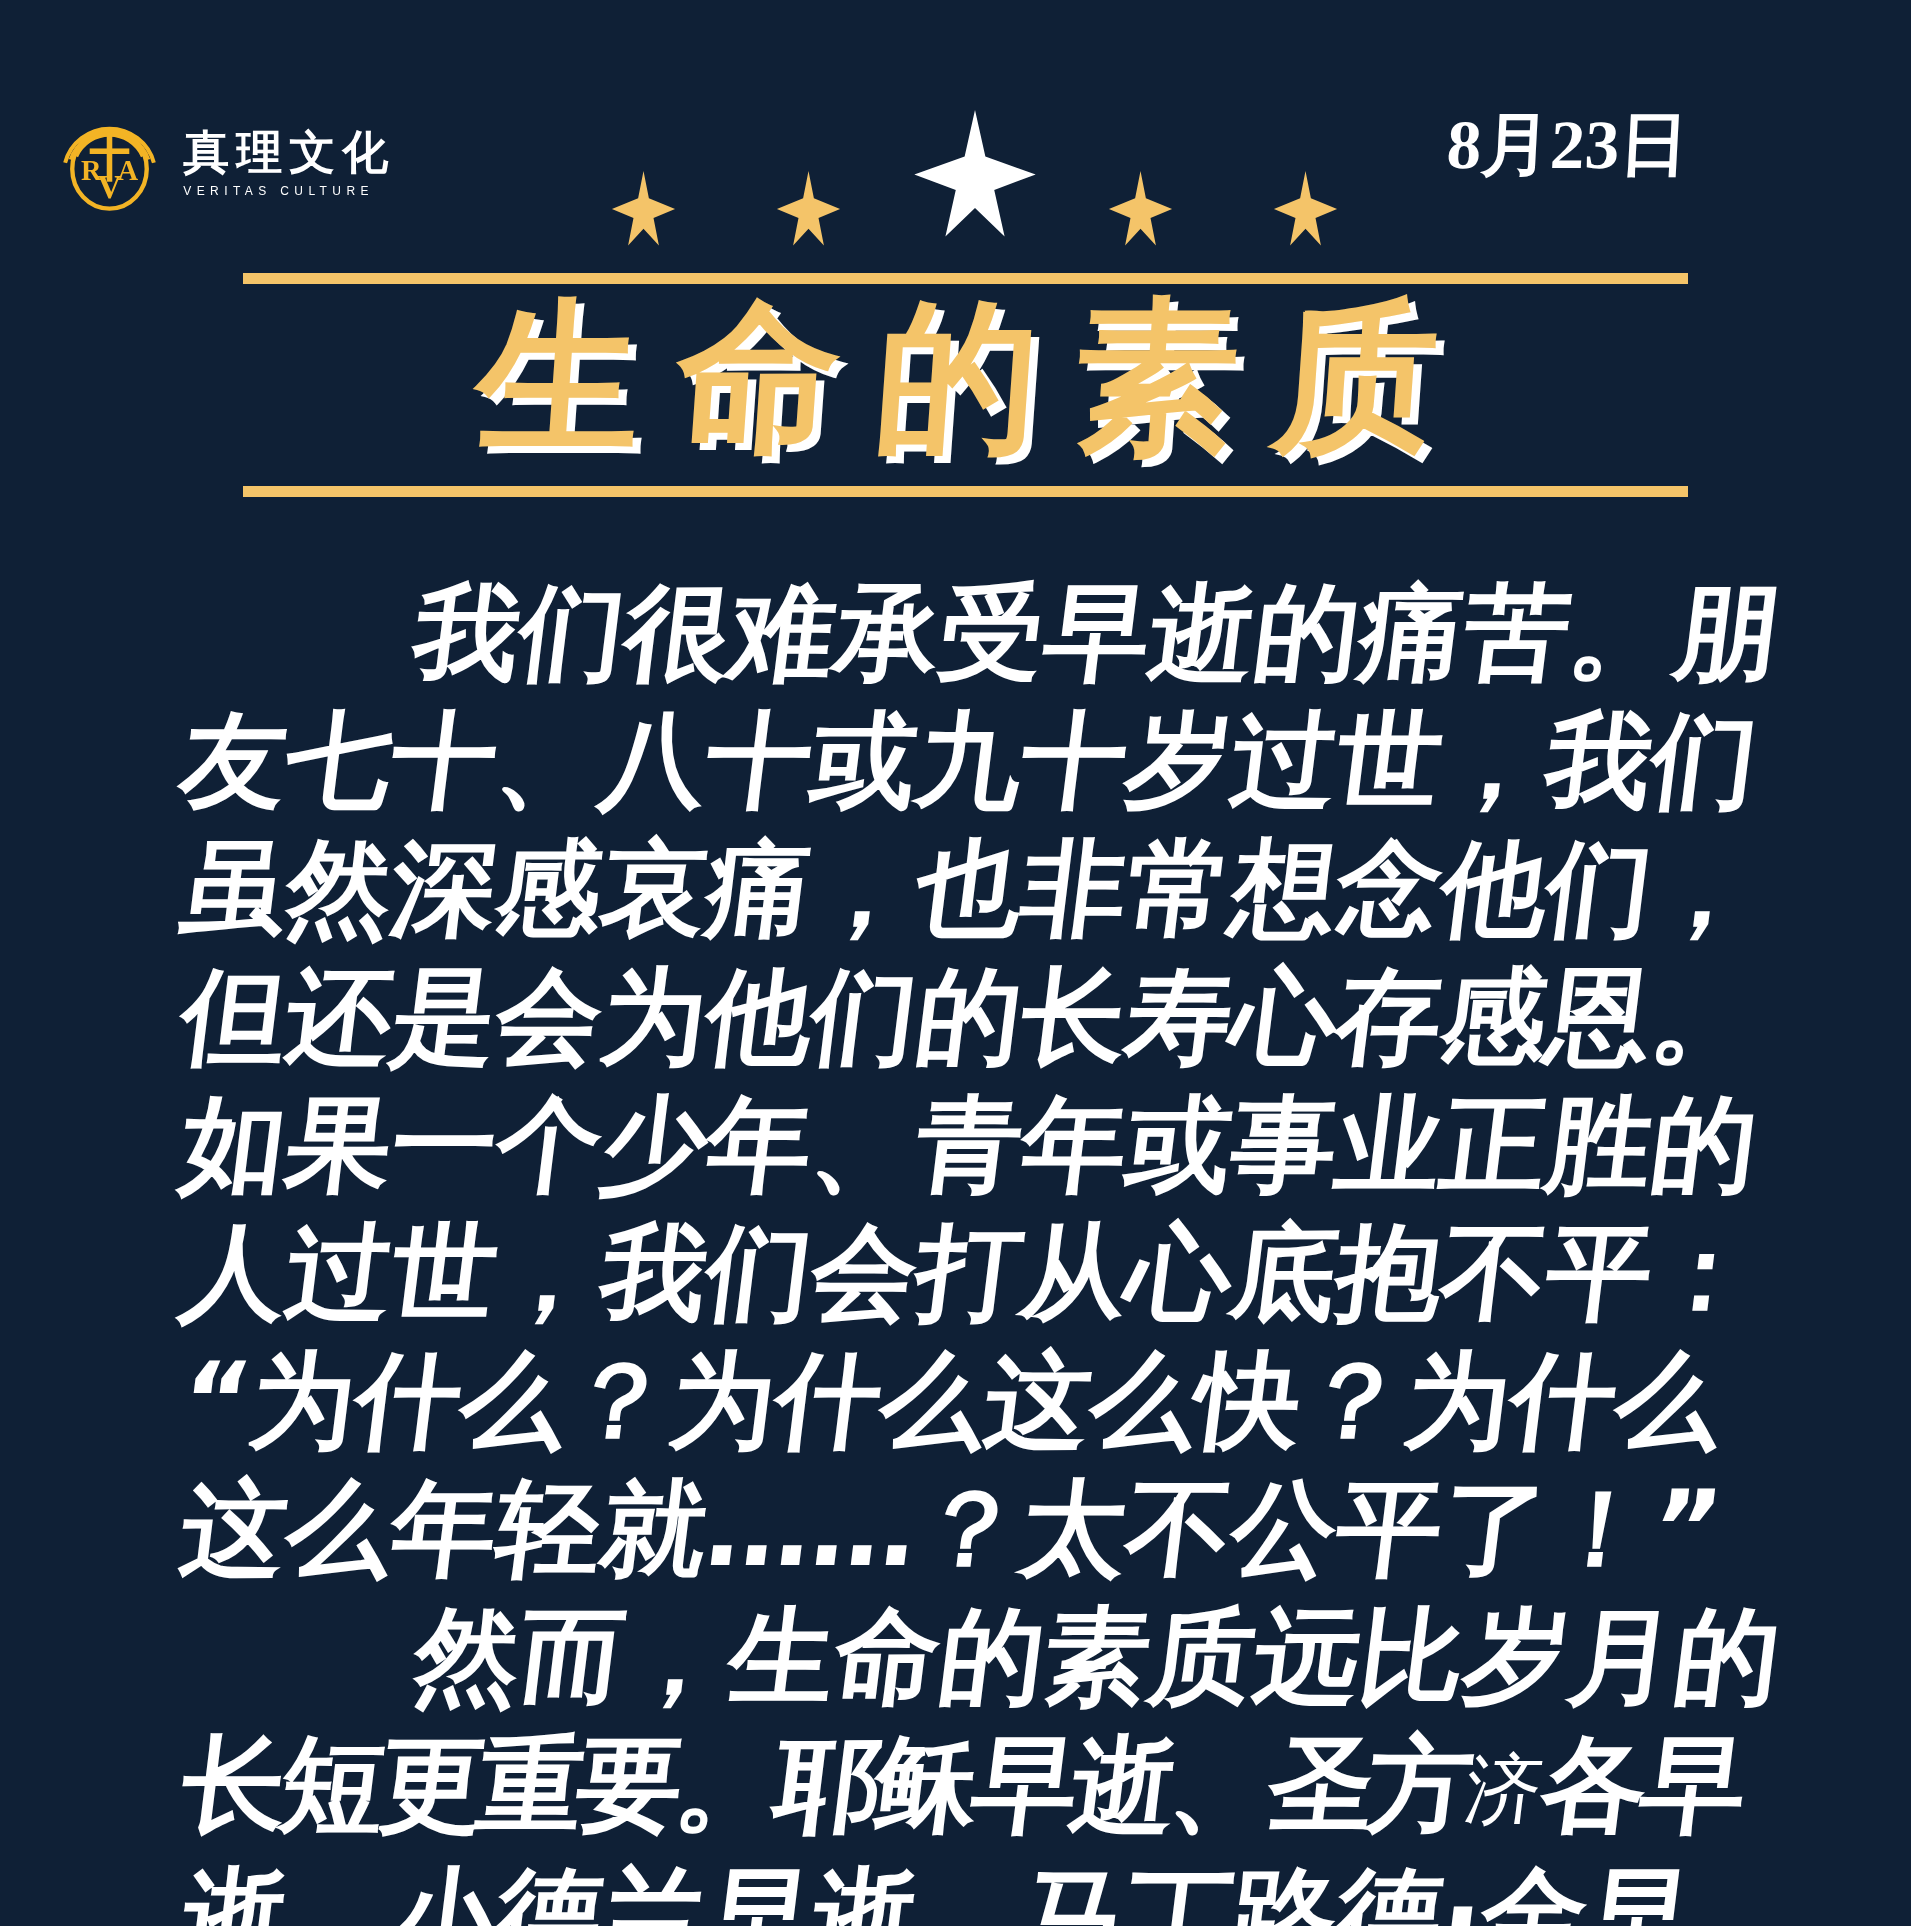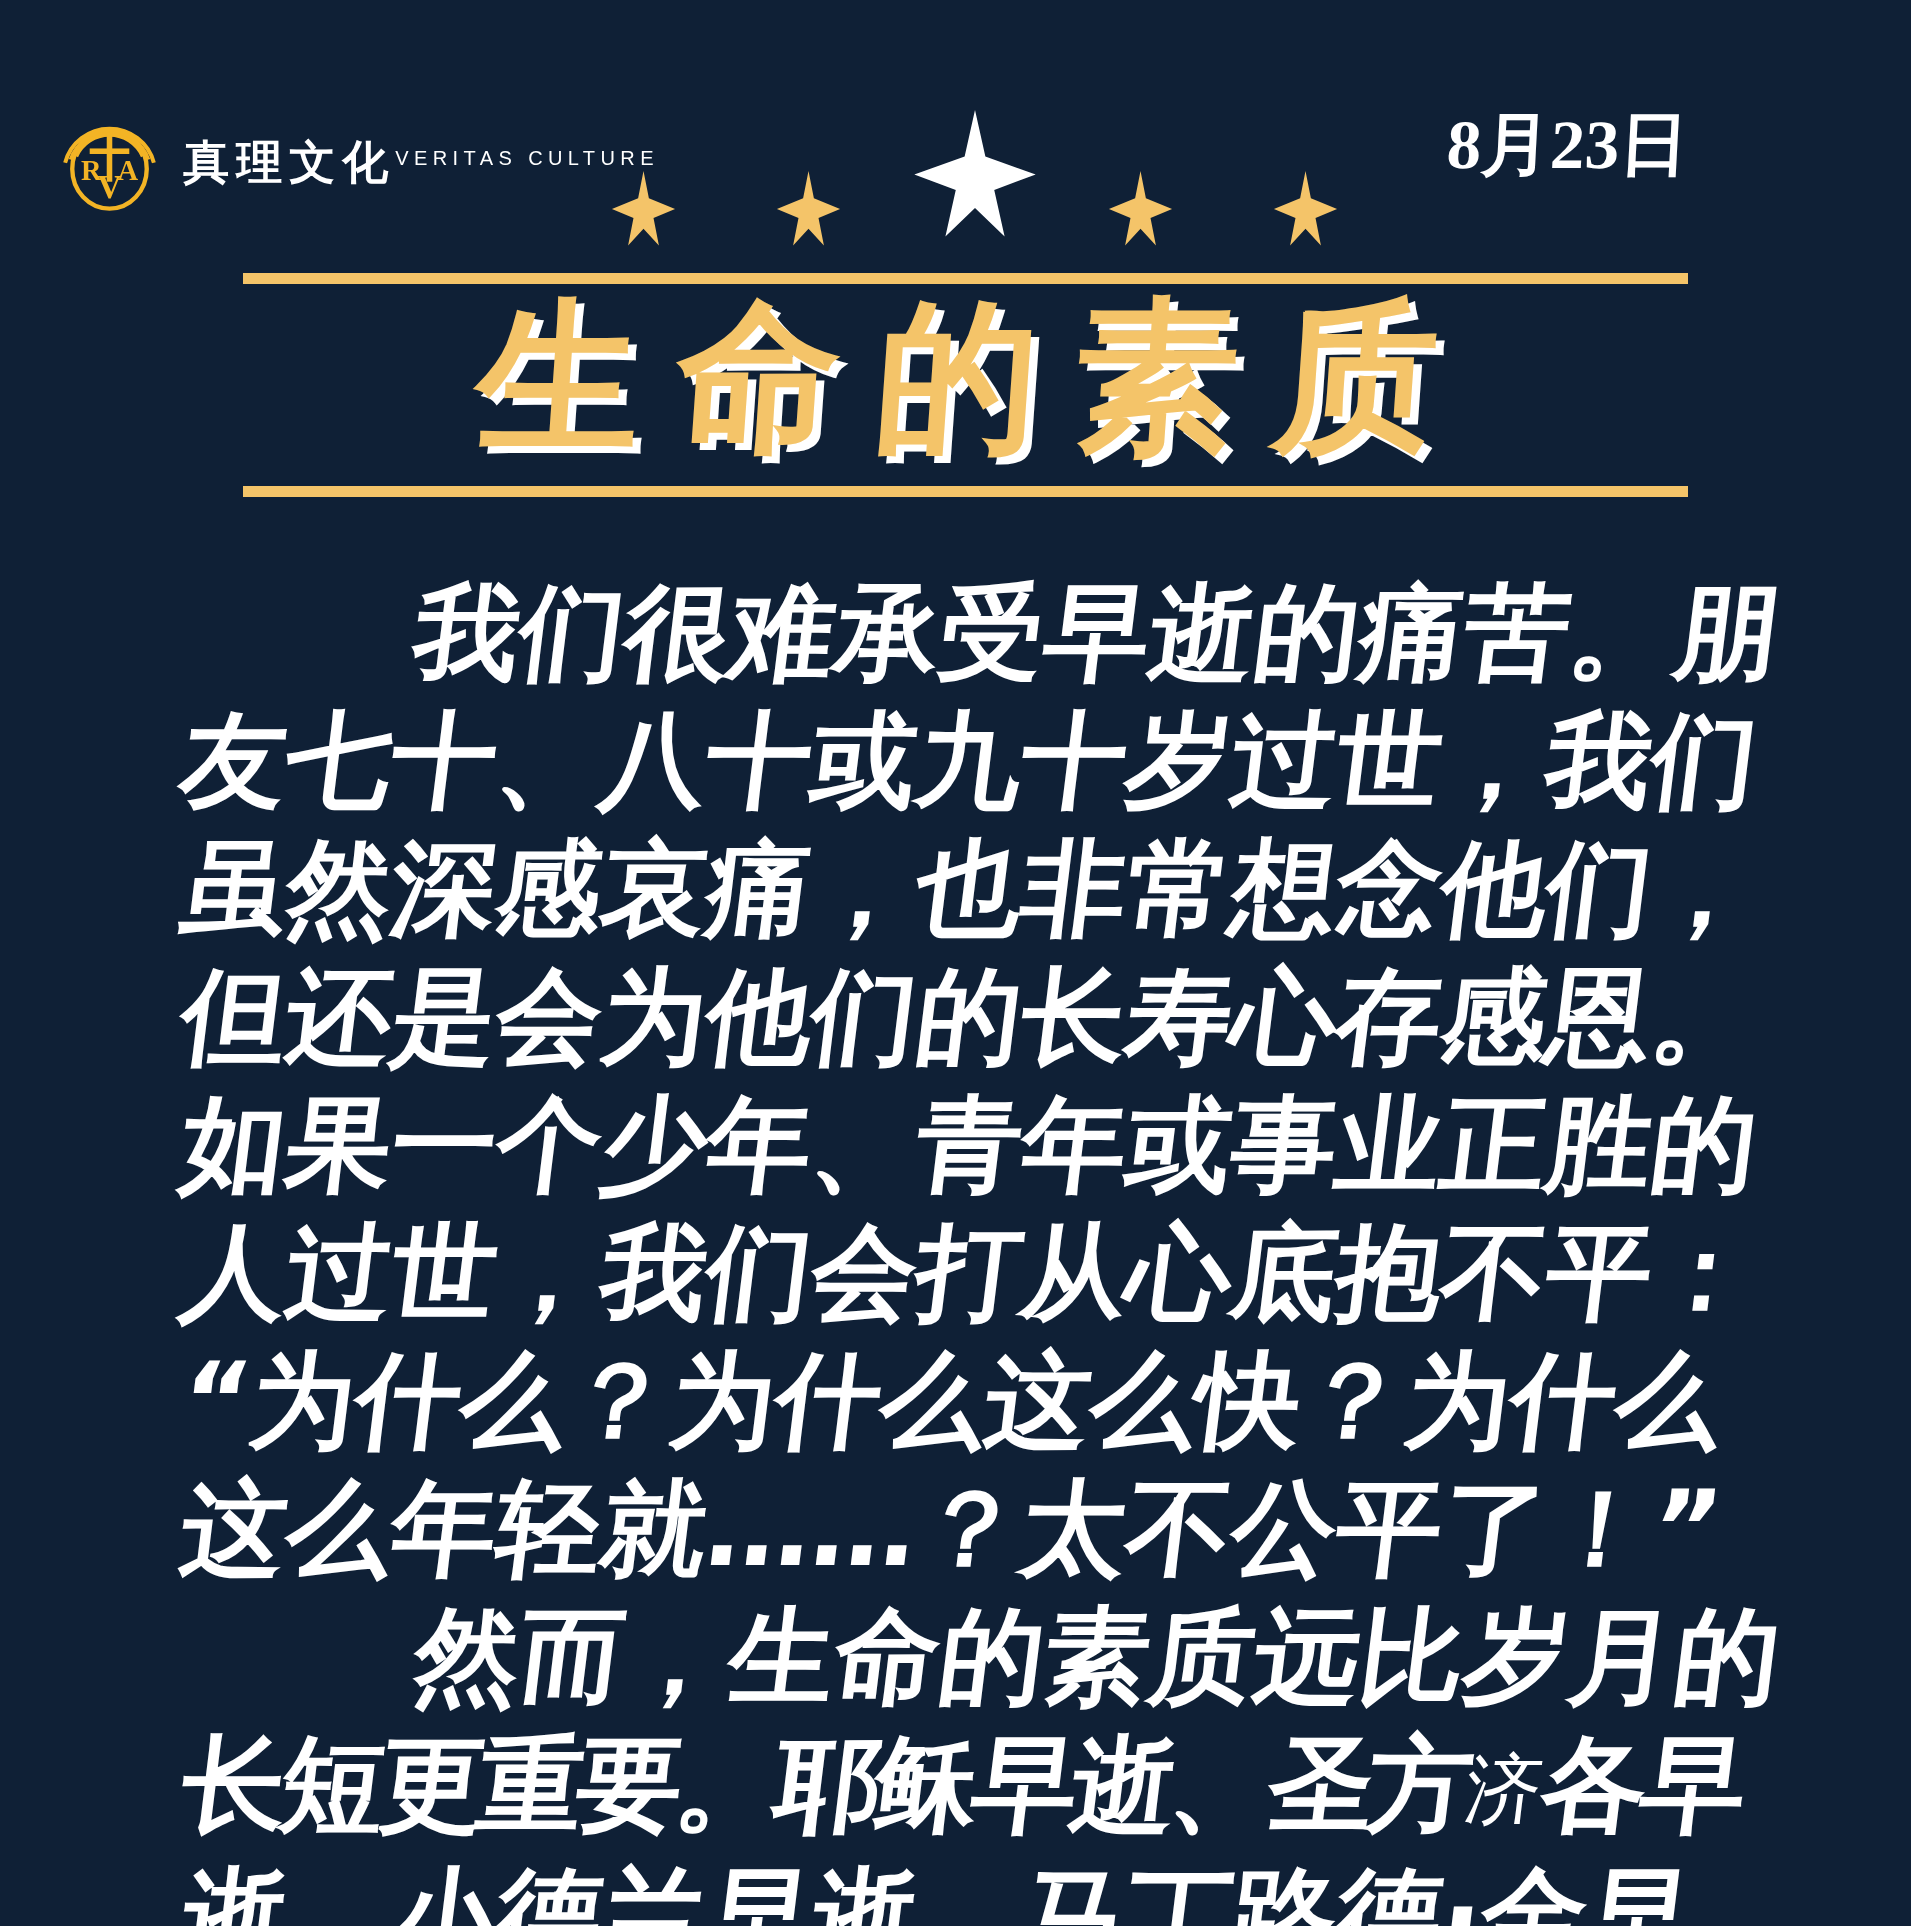--- a/index.html
+++ b/index.html
@@ -18,39 +18,38 @@
 
   
   .logo-wrap {
     left: 58px;
     top: 112px;
     display: flex;
     align-items: center;
     gap: 22.3px;
   }
   .logo-mark { width: 103px; height: 103px; }
-  .logo-text { display: flex; }
+  .logo-text { display: flex; flex-direction: column; }
   .logo-cn {
     color: #FFFFFF;
     font-family: "Liberation Serif", serif;
     font-weight: 700;
     font-size: 46px;
     letter-spacing: 7px;
     line-height: 1.05;
     white-space: nowrap;
   }
   .logo-en {
     color: #FFFFFF;
     font-family: "Liberation Sans", sans-serif;
     font-weight: 400;
-    font-size: 20px;
+    font-size: 12px;
     letter-spacing: 5.4px;
     margin-top: 7.7px;
     white-space: nowrap;
-    text-align: center;
   }
   .date {
     left: 1447px;
     top: 99px;
     color: #FFFFFF;
     font-family: "Liberation Serif", serif;
     font-weight: 700;
     font-size: 69px;
     white-space: nowrap;
     transform: skewX(-3deg);

